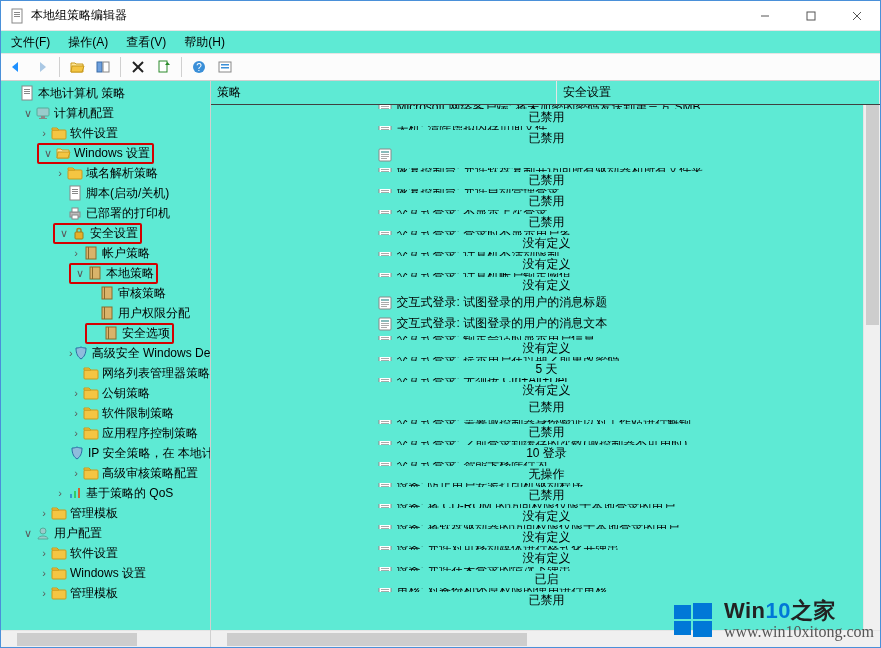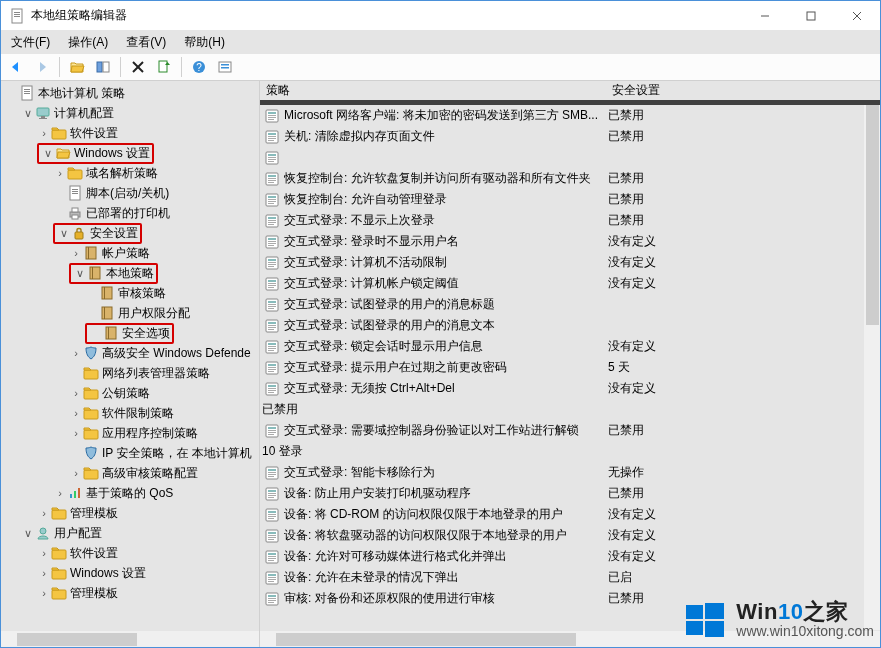--- a/index.html
+++ b/index.html
@@ -1,55 +1,55 @@
 <!DOCTYPE html>
 <html><head>
 <meta charset="utf-8">
 <style>
   * { box-sizing: border-box; }
   html, body { margin: 0; padding: 0; font-family: "Microsoft YaHei", "Segoe UI", sans-serif; font-size: 12px; background: #fff; overflow: hidden; width:881px; height:648px; }
-  .window { width: 881px; height: 648px; border: 1px solid #4a90d9; display: flex; flex-direction: column; background:#e5e5e5; }
+  .window { width: 881px; height: 648px; border: 1px solid #4a90d9; display: flex; flex-direction: column; background:#5eead4; }
   .titlebar { height: 30px; display: flex; align-items: center; padding: 0 0 0 8px; background: #fff; border-bottom: 1px solid #e5e5e5; }
   .titlebar .ticon { width: 16px; height: 16px; margin-right: 6px; display:flex; align-items:center; justify-content:center; }
   .titlebar .title { flex: 0 0 auto; color: #000; }
   .titlebar .spacer { flex: 1; }
   .winbtn { width: 46px; height: 30px; display: flex; align-items: center; justify-content: center; color: #555; }
   .menubar { height: 22px; display: flex; align-items: center; padding: 0 6px; gap: 10px; }
   .menubar span { padding: 14px 4px; }
   .toolbar { height: 28px; display: flex; align-items: center; padding: 0 4px; gap: 4px; border-top: 1px solid #e5e5e5; border-bottom: 1px solid #d0d0d0; background:#fcfcfc; }
   .tbtn { width: 22px; height: 22px; display: flex; align-items: center; justify-content: center; border: 1px solid transparent; }
   .sep { width:1px; height:20px; background:#d0d0d0; margin:0 2px; }
   .body { flex: 1; display: flex; min-height: 0; }
-  .tree { width: 259px; border-right: 1px solid #d0d0d0; overflow: auto; padding: 2px 0 2px 2px; position:relative; }
+  .tree { width: 210px; border-right: 1px solid #d0d0d0; overflow: auto; padding: 2px 0 2px 2px; position:relative; }
   .list { flex: 1; display: flex; flex-direction: column; min-width: 0; position:relative; }
-  .cols { height: 24px; display: flex; align-items: center; border-bottom: 5px solid #404040; }
+  .cols { height: 24px; display: flex; align-items: center; border-bottom: 1px solid #404040; }
   .col { padding-left: 6px; border-right: 1px solid #e5e5e5; height:100%; display:flex; align-items:center; }
   .col.c1 { width: 346px; }
   .col.c2 { flex:1; }
   .rows { flex:1; overflow: auto; }
-  .row { height: 21px; display: flex; align-items: center; }
+  .row { height: 21px; display: flex; align-items: center; flex-direction: column; }
   .row .cell1 { width: 346px; padding-left: 4px; display:flex; align-items:center; gap:4px; overflow:hidden; white-space:nowrap; text-overflow:ellipsis; }
   .row .cell1 .lbl { overflow:hidden; text-overflow:ellipsis; white-space:nowrap; }
   .row .cell2 { flex:1; padding-left:2px; white-space:nowrap; }
   .node { display:flex; align-items:center; height:20px; white-space:nowrap; }
   .node .tw { width:14px; text-align:center; color:#595959; font-size:11px; }
   .node .ic { width:16px; height:16px; display:flex; align-items:center; justify-content:center; margin-right:3px; }
   .hlbox { border: 2px solid #d40000; border-radius:2px; padding: 0 2px; }
   .indent0 { padding-left: 2px; }
   .indent1 { padding-left: 18px; }
   .indent2 { padding-left: 34px; }
   .indent3 { padding-left: 50px; }
   .indent4 { padding-left: 66px; }
   .indent5 { padding-left: 82px; }
   .watermark { position:absolute; right:6px; bottom:4px; display:flex; align-items:center; gap:8px; }
   .watermark .logo { display:flex; }
   .watermark .txt { display:flex; flex-direction:column; line-height:1.1; }
   .watermark .big { font-size:22px; font-weight:600; letter-spacing:0.5px; color:#222; }
   .watermark .big b { color:#0078d7; font-weight:700; }
-  .watermark .small { font-size:14px; color:#555; }
+  .watermark .small { font-size:16px; color:#555;font-family:Liberation Serif, serif; }
   .hscroll { height:17px; border-top:1px solid #e5e5e5; background:#f0f0f0; position:relative; }
   .hscroll .thumb { position:absolute; left:16px; top:2px; height:13px; width:120px; background:#cdcdcd; }
   .vscroll { position:absolute; right:0; top:24px; bottom:17px; width:17px; background:#f0f0f0; border-left:1px solid #e5e5e5; }
   .vscroll .thumb { position:absolute; left:2px; top:0; width:13px; height:220px; background:#cdcdcd; }
   .tree .hscroll { position:absolute; left:0; right:0; bottom:0; }
   svg { display:block; }
 </style>
 </head>
 <body>
 
@@ -612,20 +612,28 @@
               <span class="ic">
                 <svg width="16" height="16">
                   <use href="#i-policy"></use>
                 </svg>
               </span>
               <span class="lbl">交互式登录: 需要域控制器身份验证以对工作站进行解锁</span>
             </div>
             <div class="cell2">已禁用</div>
           </div>
           <div class="row">
+            <div class="cell1">
+              <span class="ic">
+                <svg width="16" height="16">
+                  <use href="#i-policy"></use>
+                </svg>
+              </span>
+              <span class="lbl">交互式登录: 之前登录到缓存的次数(域控制器不可用时)</span>
+            </div>
             <div class="cell2">10 登录</div>
           </div>
           <div class="row">
             <div class="cell1">
               <span class="ic">
                 <svg width="16" height="16">
                   <use href="#i-policy"></use>
                 </svg>
               </span>
               <span class="lbl">交互式登录: 智能卡移除行为</span>

